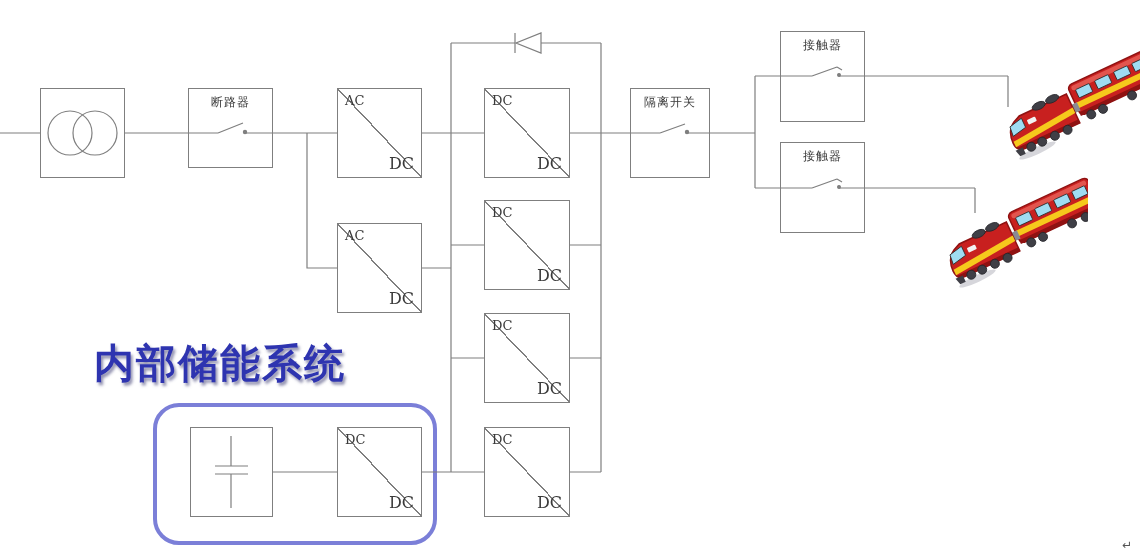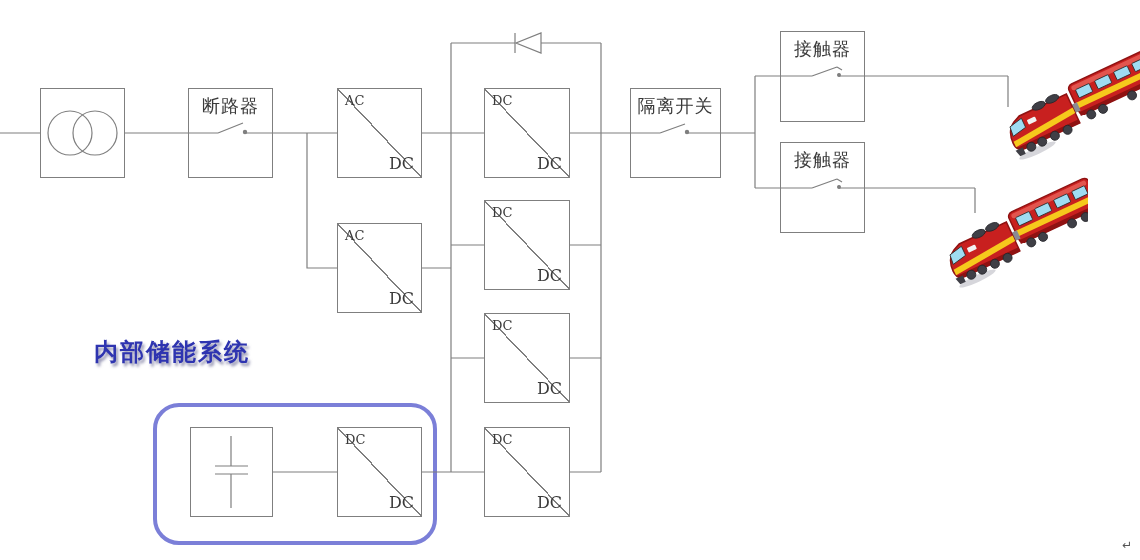--- a/index.html
+++ b/index.html
@@ -17,32 +17,32 @@
     background:linear-gradient(to top right,
       transparent calc(50% - 0.7px),
       var(--line) calc(50% - 0.7px),
       var(--line) calc(50% + 0.7px),
       transparent calc(50% + 0.7px));
   }
   .conv .tl{position:absolute;top:4px;left:7px;font-size:13px;color:var(--text);}
   .conv .br{position:absolute;bottom:4px;right:7px;font-size:16px;color:var(--text);}
   .sw-label{
     position:absolute;top:5px;left:0;right:0;text-align:center;
-    font-size:18px;color:var(--text);letter-spacing:1px;
+    font-size:12px;color:var(--text);letter-spacing:1px;
   }
   #wires{position:absolute;left:0;top:0;z-index:2;}
   #storage-outline{
     position:absolute;left:153px;top:403px;width:284px;height:142px;
     border:4px solid var(--storage-border);border-radius:26px;box-sizing:border-box;
     z-index:1;background:transparent;
   }
   #storage-title{
     position:absolute;left:94px;top:336px;z-index:4;
     font-family:"DejaVu Sans","Liberation Sans",sans-serif;
-    font-weight:bold;font-size:24px;letter-spacing:2px;
+    font-weight:bold;font-size:40px;letter-spacing:2px;
     color:var(--title-blue);
     text-shadow:2px 3px 3px rgba(110,110,150,0.75);
   }
   .train{position:absolute;z-index:4;}
   #para-mark{
     position:absolute;right:8px;bottom:8px;z-index:4;
     font-family:"DejaVu Sans","Liberation Sans",sans-serif;
     font-size:12px;color:#555;
   }
 </style>
@@ -145,21 +145,21 @@
         <path d="M231,436 V466 M215,466 H248 M215,474 H248 M231,474 V508"></path>
       </g>
     </g>
   </svg>
 
   <div id="storage-outline"></div>
   <div id="storage-title">内部储能系统</div>
 
   <div class="dbox" style="left:40px;top:88px;width:85px;height:90px;"></div>
 
-  <div class="dbox" style="left:188px;top:88px;width:85px;height:90px;">
+  <div class="dbox" style="left:188px;top:88px;width:85px;height:80px;">
     <span class="sw-label">断路器</span>
   </div>
 
   <div class="dbox conv" style="left:337px;top:88px;width:85px;height:90px;">
     <span class="tl">AC</span>
     <span class="br">DC</span>
   </div>
 
   <div class="dbox conv" style="left:337px;top:223px;width:85px;height:90px;">
     <span class="tl">AC</span>
@@ -179,21 +179,21 @@
   <div class="dbox conv" style="left:484px;top:313px;width:86px;height:90px;">
     <span class="tl">DC</span>
     <span class="br">DC</span>
   </div>
 
   <div class="dbox conv" style="left:484px;top:427px;width:86px;height:90px;">
     <span class="tl">DC</span>
     <span class="br">DC</span>
   </div>
 
-  <div class="dbox" style="left:630px;top:88px;width:91px;height:90px;">
+  <div class="dbox" style="left:630px;top:88px;width:80px;height:90px;">
     <span class="sw-label">隔离开关</span>
   </div>
 
   <div class="dbox" style="left:780px;top:31px;width:85px;height:91px;">
     <span class="sw-label">接触器</span>
   </div>
 
   <div class="dbox" style="left:780px;top:142px;width:85px;height:91px;">
     <span class="sw-label">接触器</span>
   </div>

